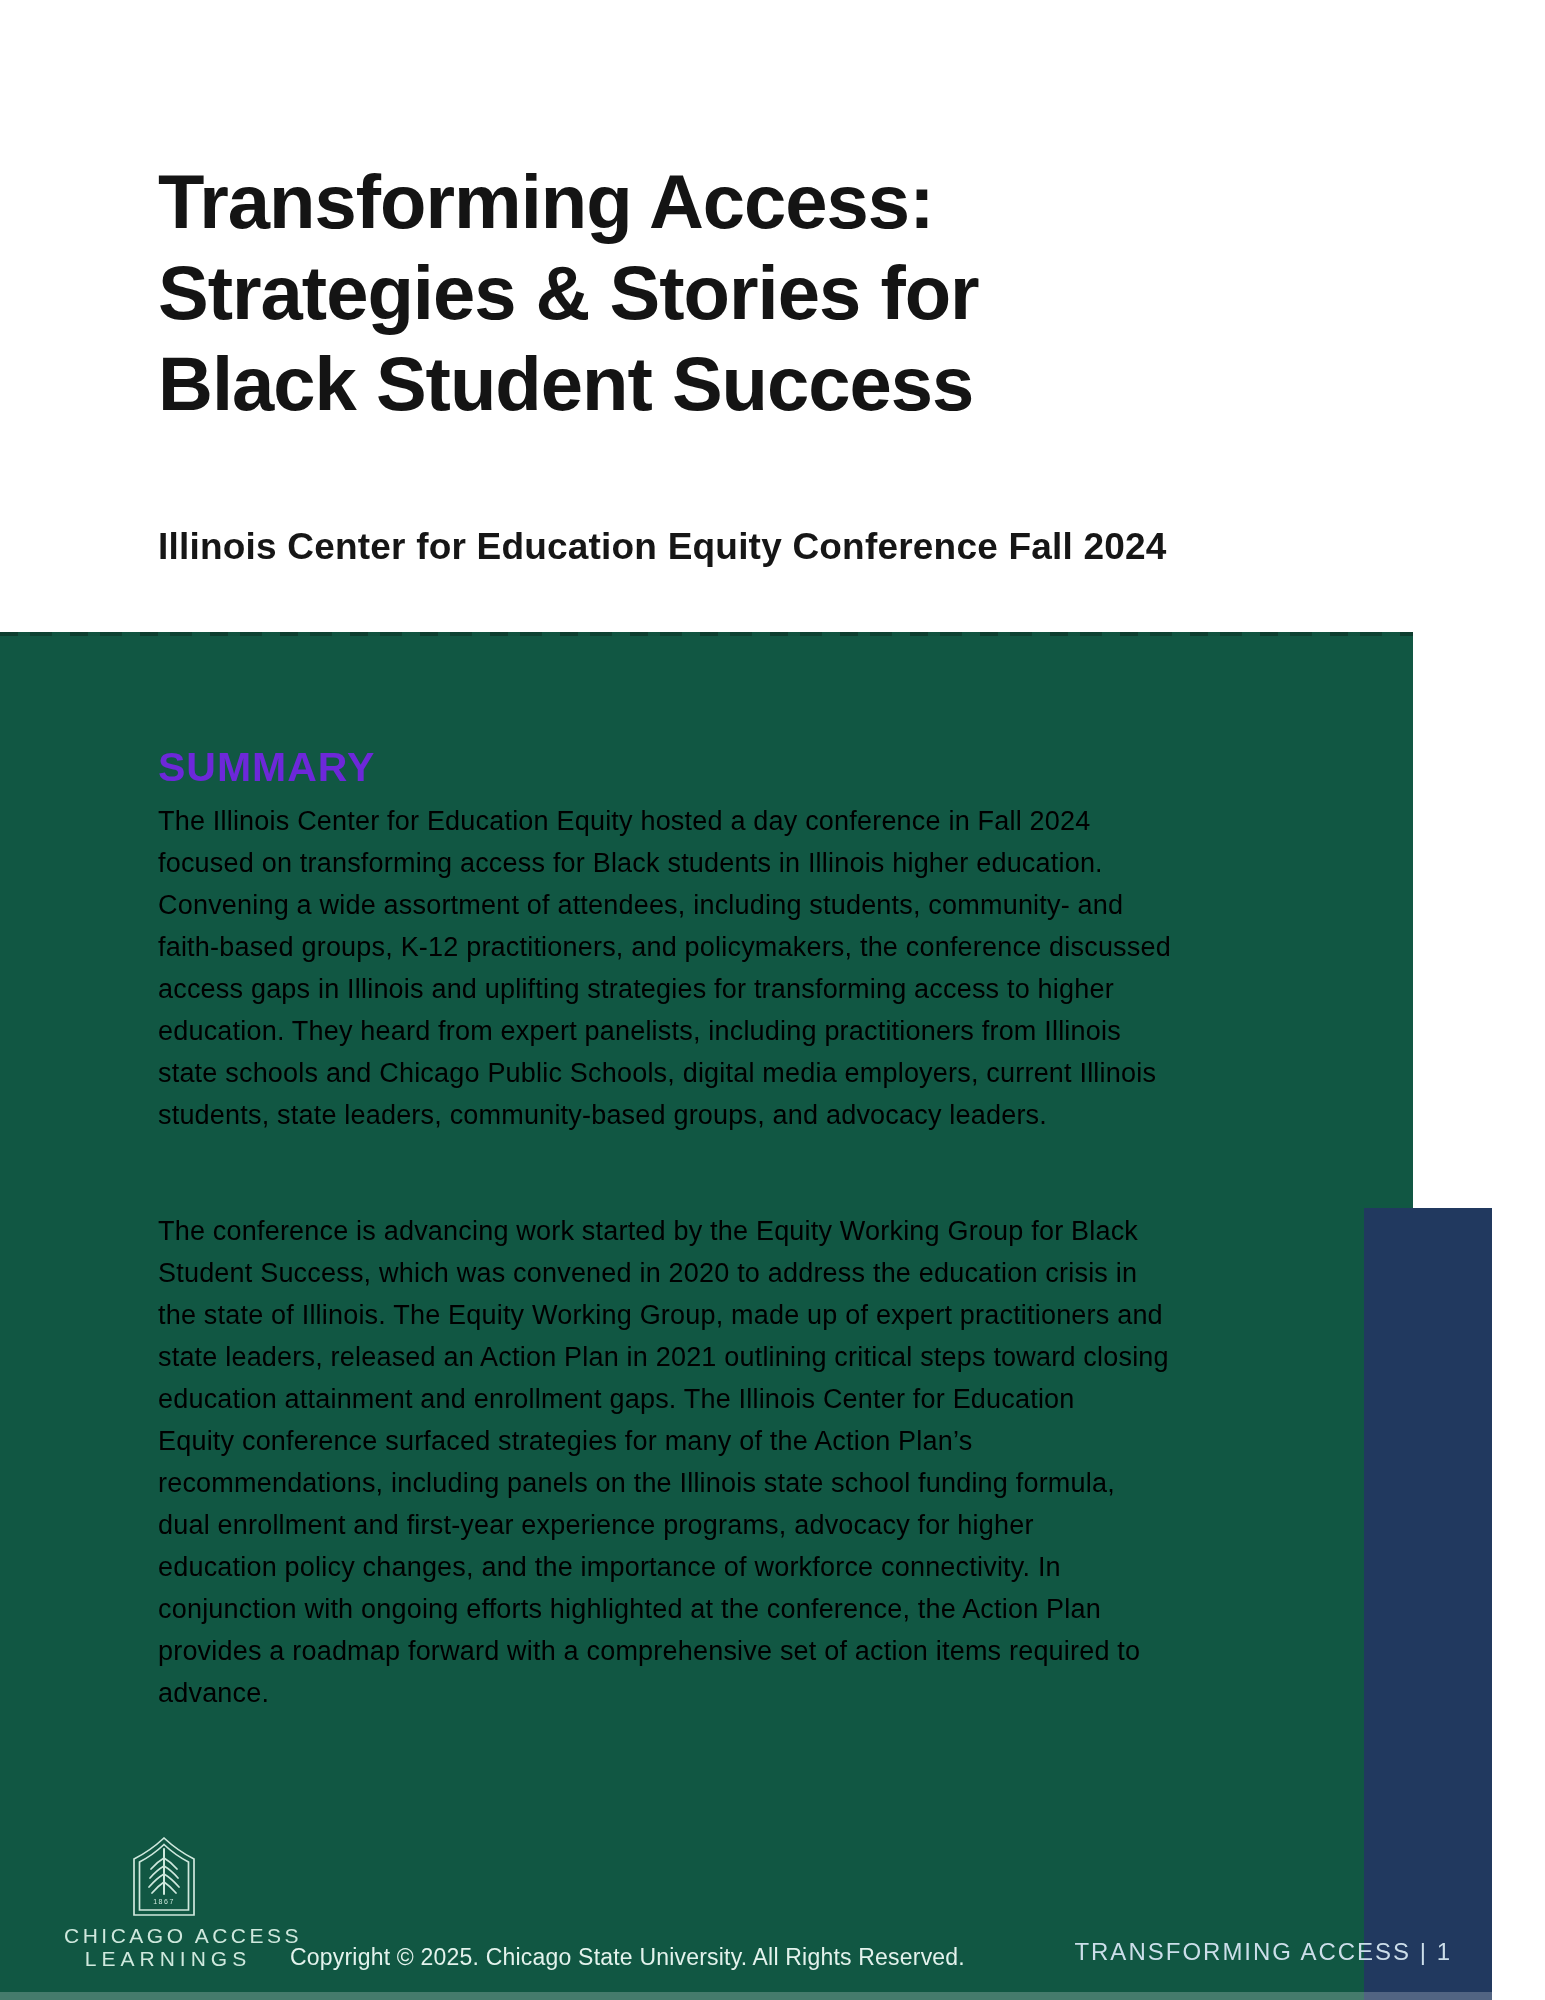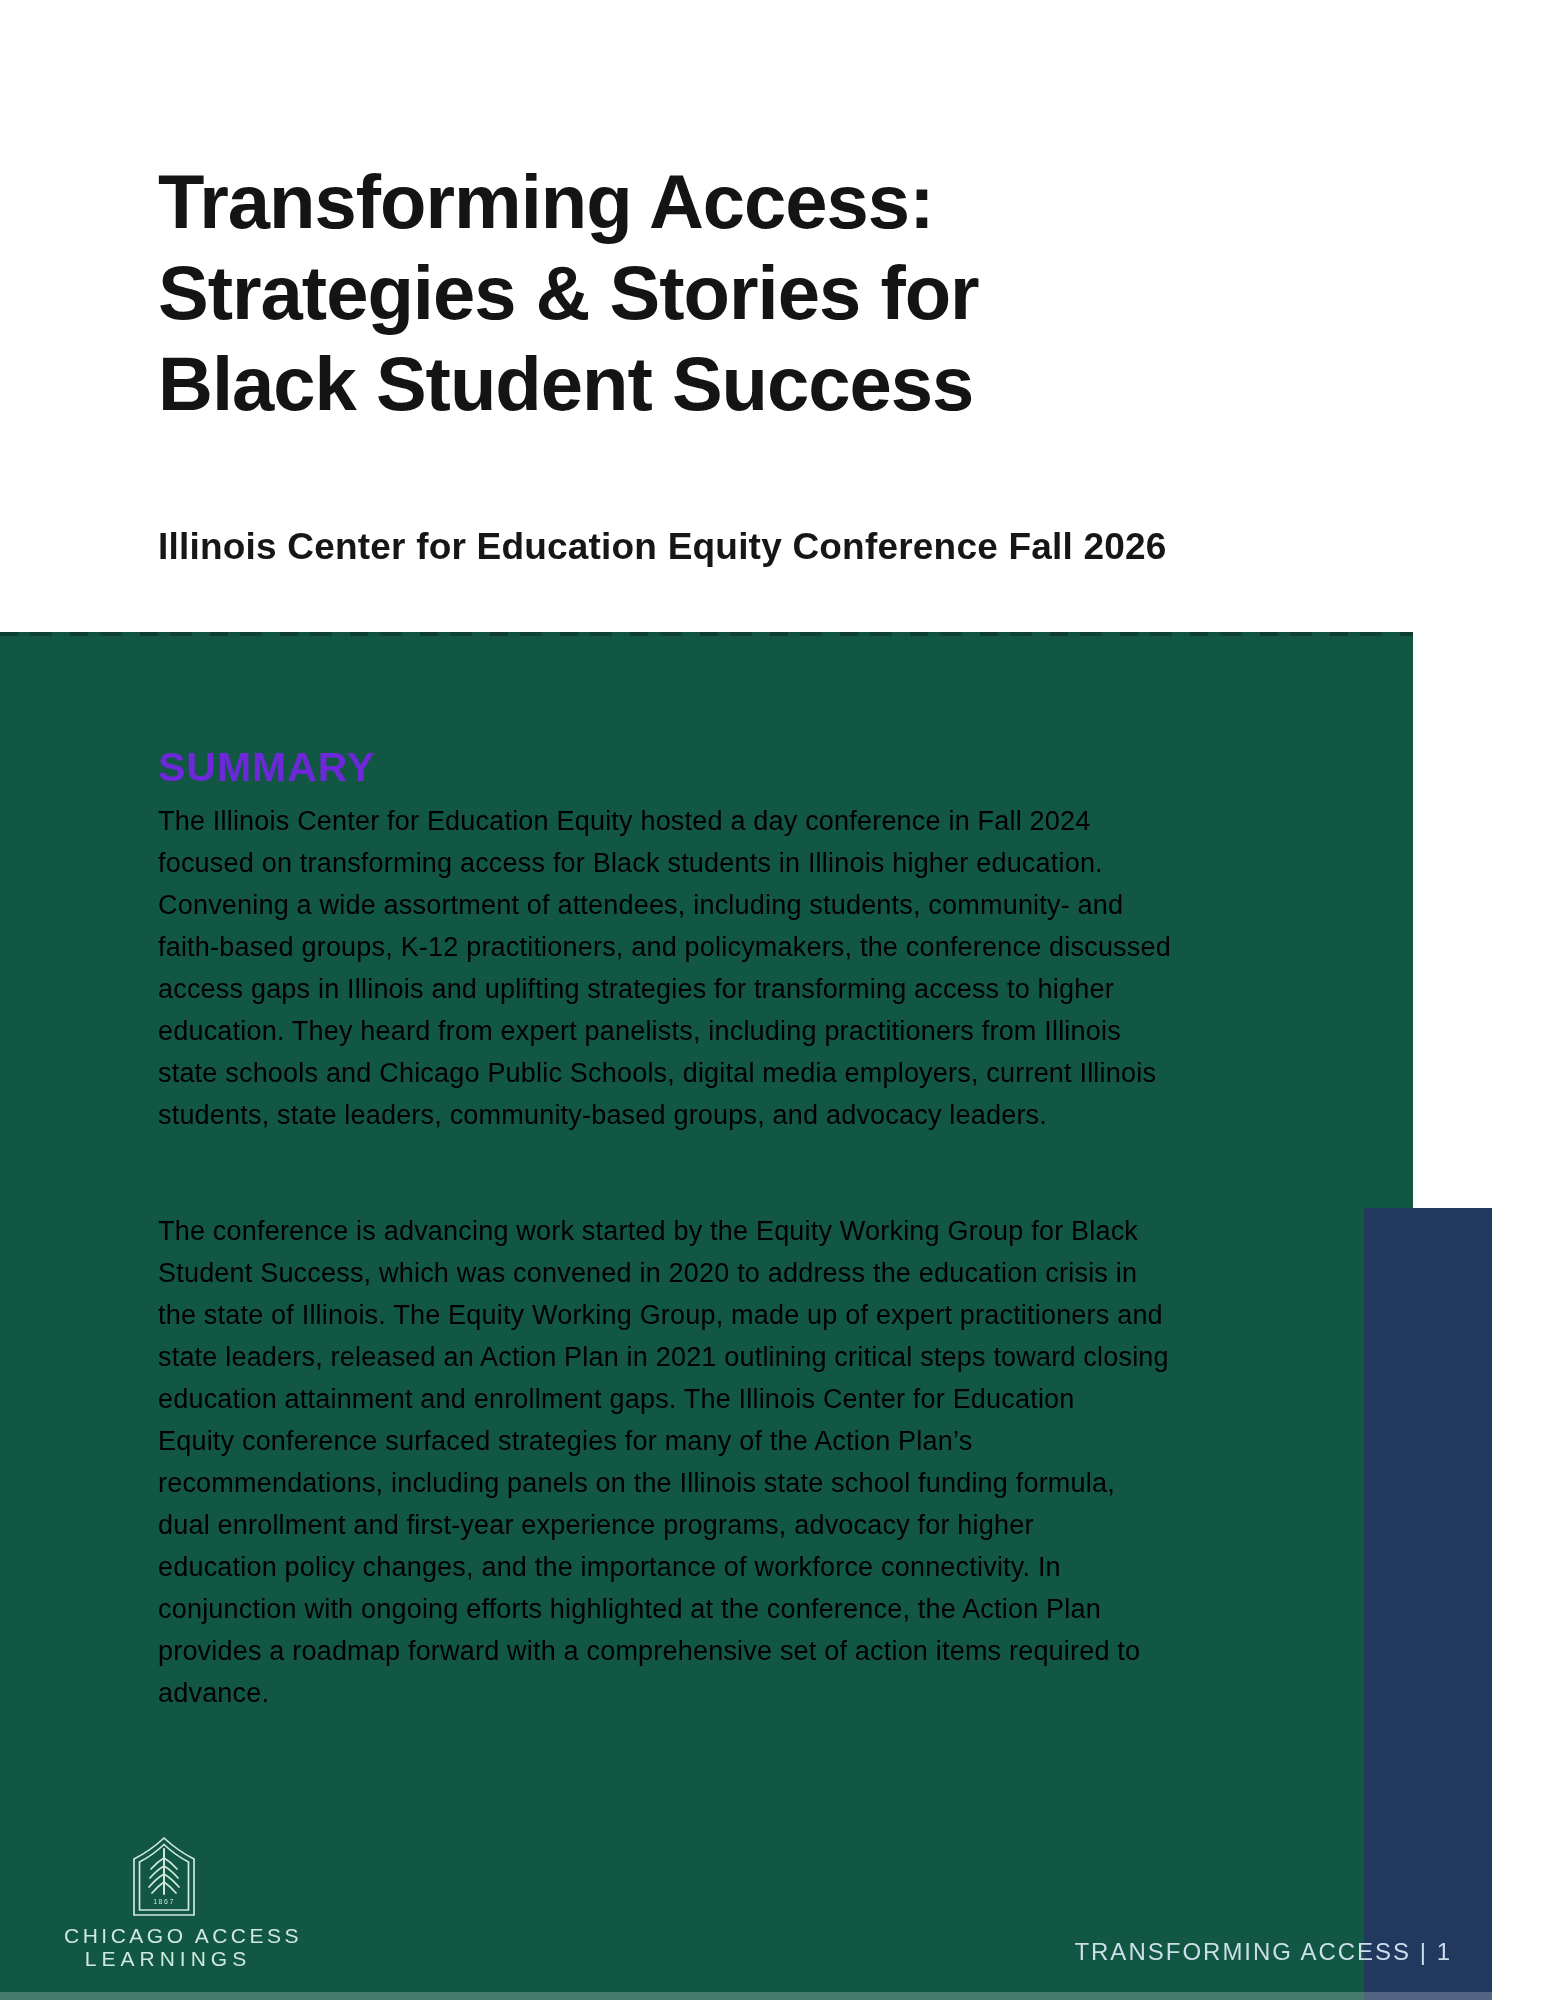--- a/index.html
+++ b/index.html
@@ -90,21 +90,21 @@
 </head>
 <body>
 
 <div class="page">
 
   <h1 class="title">Transforming Access:
 Strategies &amp; Stories for
 Black Student Success</h1>
 
 
-  <div class="event-line">Illinois Center for Education Equity Conference Fall 2026</div>
+  <div class="event-line">Illinois Center for Education Equity Conference Fall 2024</div>
 
   <div class="green-panel"></div>
 
   <h2 class="summary-heading">SUMMARY</h2>
 
   <p class="summary-para para-1">The Illinois Center for Education Equity hosted a day conference in Fall 2024
 focused on transforming access for Black students in Illinois higher education.
 Convening a wide assortment of attendees, including students, community- and
 faith-based groups, K-12 practitioners, and policymakers, the conference discussed
 access gaps in Illinois and uplifting strategies for transforming access to higher
@@ -140,18 +140,19 @@
     <path d="M34 48 Q28 52 22 59"></path>
       <path d="M34 48 Q40 52 46 59"></path>
     <text x="34" y="70" text-anchor="middle" font-size="7" letter-spacing="1.5" fill="#cfe8dd" stroke="none" font-family="Liberation Sans, sans-serif">1867</text>
   </svg>
 
   <div class="org-name">
     <div class="org-line1">CHICAGO ACCESS</div>
     <div class="org-line2">LEARNINGS</div>
   </div>
 
+  <div class="copyright">Copyright © 2025. Chicago State University. All Rights Reserved.</div>
 
   <div class="page-marker">TRANSFORMING ACCESS | 1</div>
 
   <div class="bottom-edge"></div>
 
 </div>
 
 </body></html>

